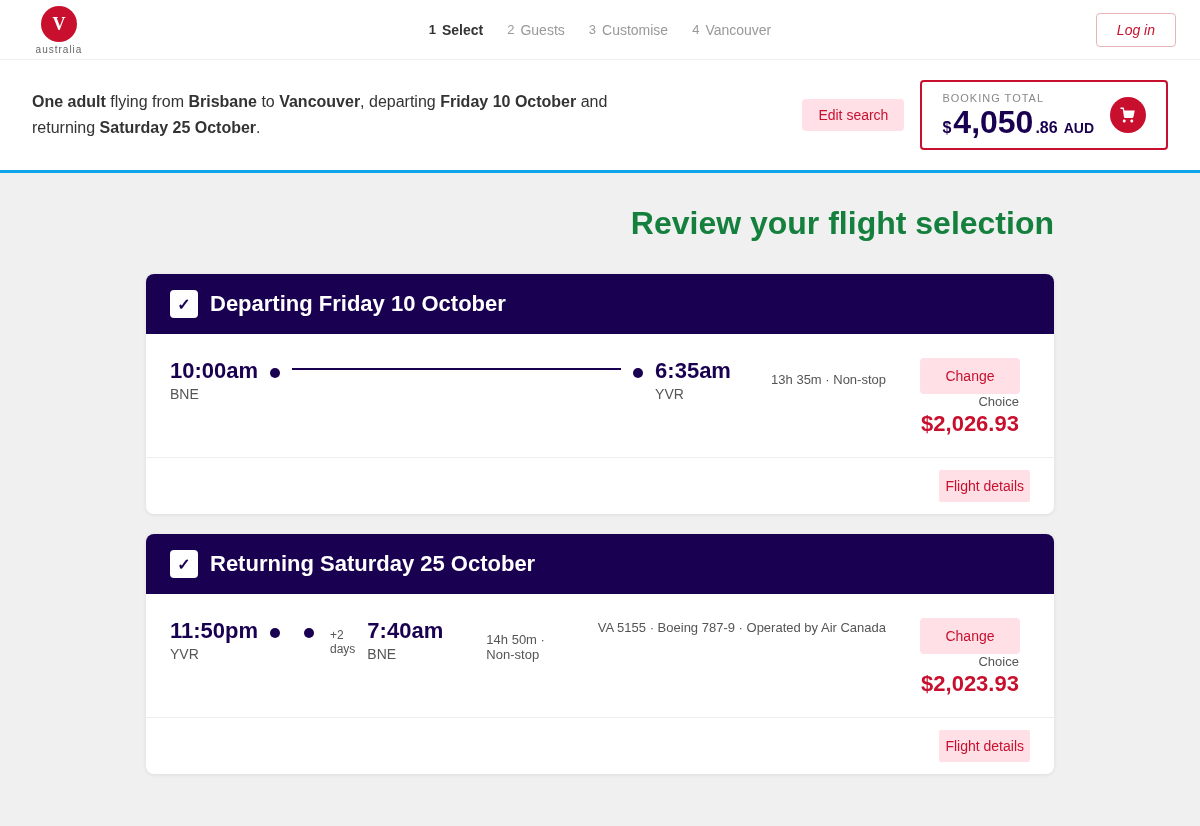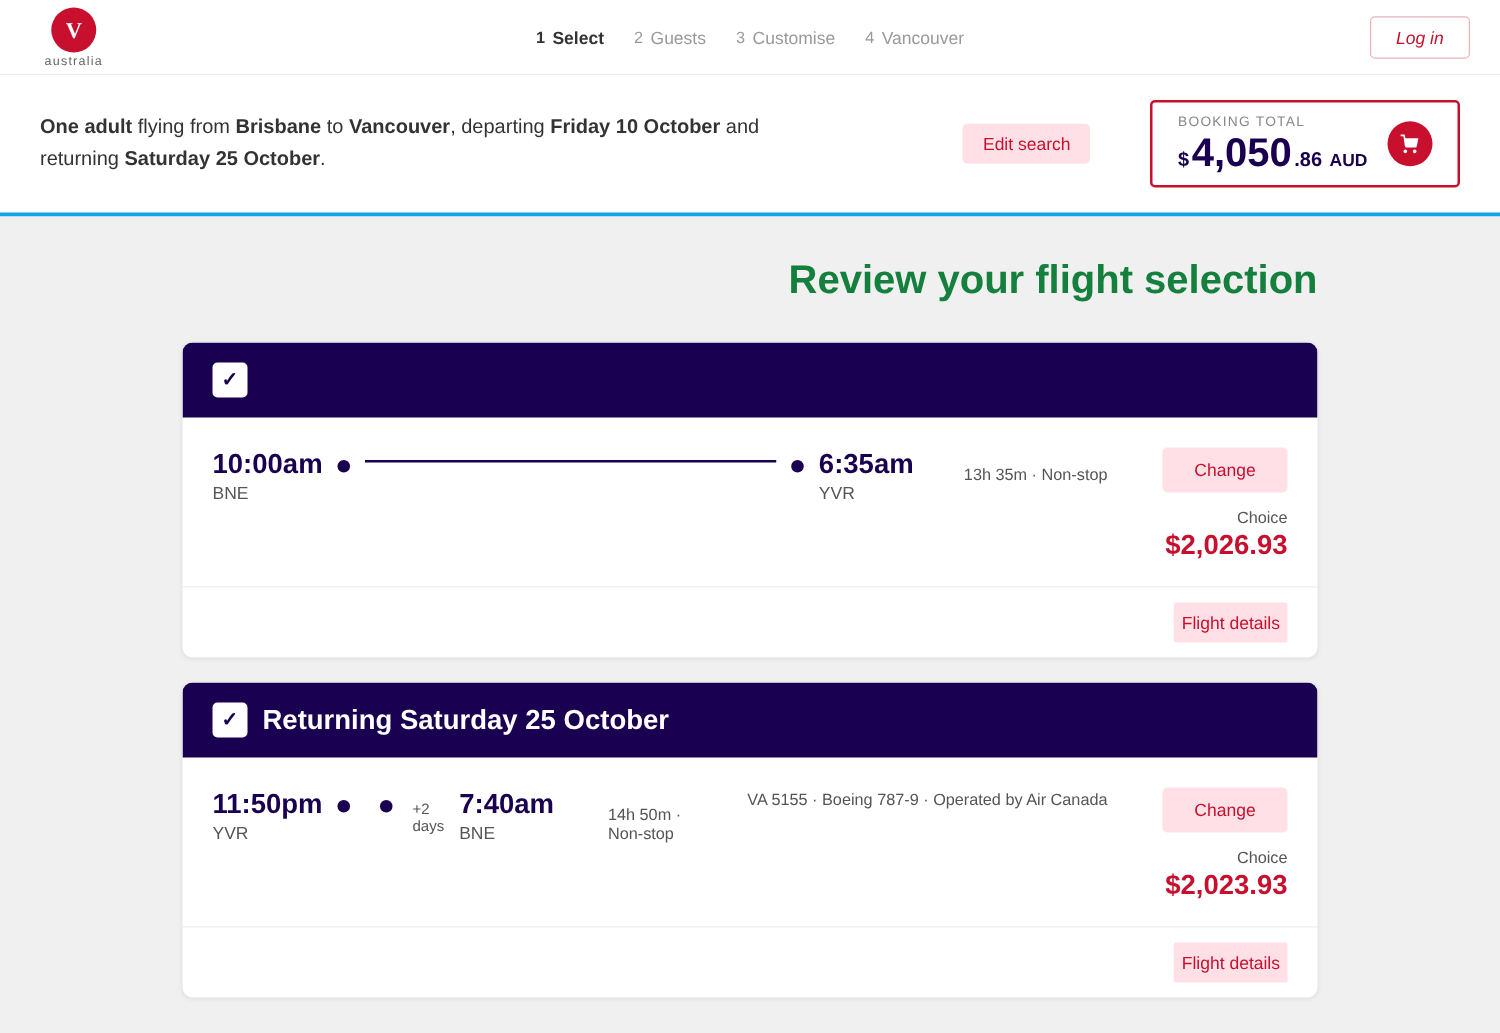--- a/index.html
+++ b/index.html
@@ -93,21 +93,20 @@
     }
     .booking-total-box {
       border: 2px solid #c8102e;
       border-radius: 4px;
       padding: 10px 20px;
       display: flex;
       align-items: center;
       gap: 16px;
       background: #fff;
       min-width: 220px;
-      margin-left: 32px;
     }
     .booking-total-label {
       font-size: 11px;
       color: #888;
       letter-spacing: 1px;
       text-transform: uppercase;
       margin-bottom: 2px;
     }
     .booking-total-price {
       display: flex;
@@ -298,22 +297,21 @@
       border-radius: 2px;
       padding: 8px 6px;
       font-size: 14px;
       color: #c8102e;
       cursor: pointer;
     }
 
     .right-block {
       display: flex;
       flex-direction: column;
-      align-items: flex-end;
-      gap: 12px;
+      align-items: center;
       min-width: 120px;
     }
 
     .info-bar-right {
       display: flex;
       align-items: center;
     }
   </style>
 </head>
 <body>
@@ -378,20 +376,21 @@
     </div>
   </div>
 </div>
 
 <main class="main-content">
   <h1 class="page-title">Review your flight selection</h1>
 
   <div class="flight-card">
     <div class="flight-card-header">
       <div class="check-badge">✓</div>
+      <span class="flight-direction-title">Departing Friday 10 October</span>
     </div>
     <div class="flight-card-body">
       <div class="flight-times">
         <div class="time-block">
           <div class="time-value">10:00am</div>
           <div class="airport-code">BNE</div>
         </div>
         <div class="flight-line-container">
           <div class="flight-line">
             <div class="dot"></div>

